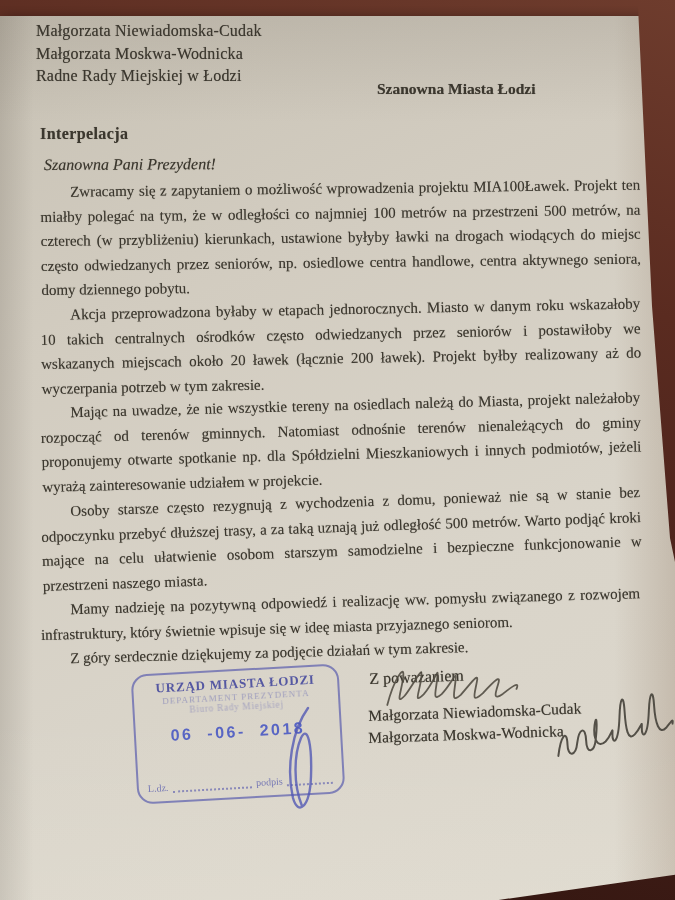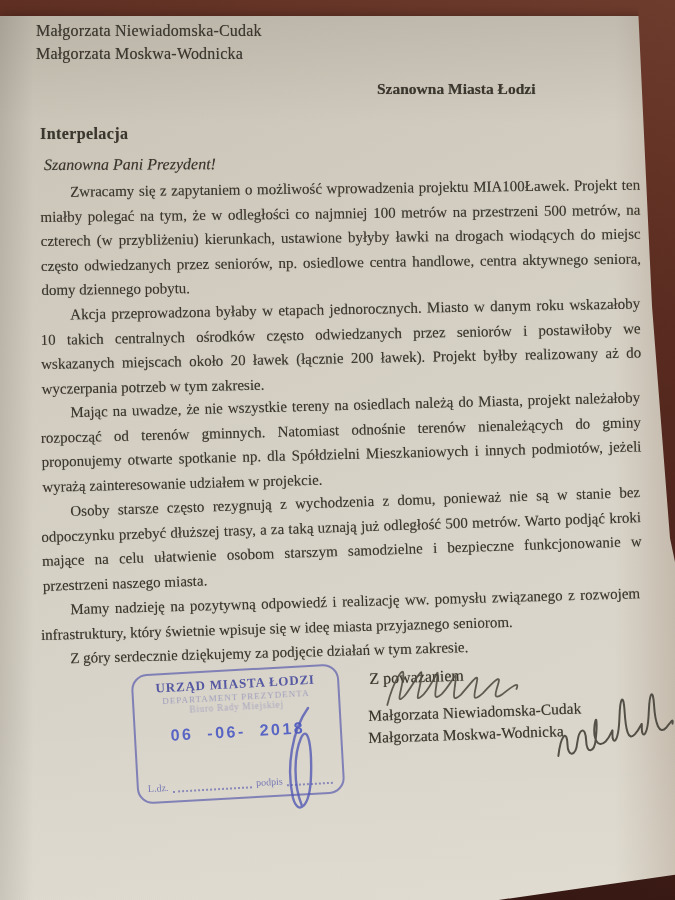--- a/index.html
+++ b/index.html
@@ -79,20 +79,21 @@
 <div class="scene">
   <div class="paper">
     <div class="shade shade-left"></div>
     <div class="shade shade-right"></div>
     <div class="shade shade-top"></div>
     <div class="shade shade-bottom"></div>
 
     <div class="t sender">
       <div>Małgorzata Niewiadomska-Cudak</div>
       <div>Małgorzata Moskwa-Wodnicka</div>
+      <div>Radne Rady Miejskiej w Łodzi</div>
     </div>
 
     <div class="t recipient">
       <div>Szanowna Miasta Łodzi</div>
     </div>
 
     <div class="t title">Interpelacja</div>
 
     <div class="t salutation">Szanowna Pani Prezydent!</div>
 

